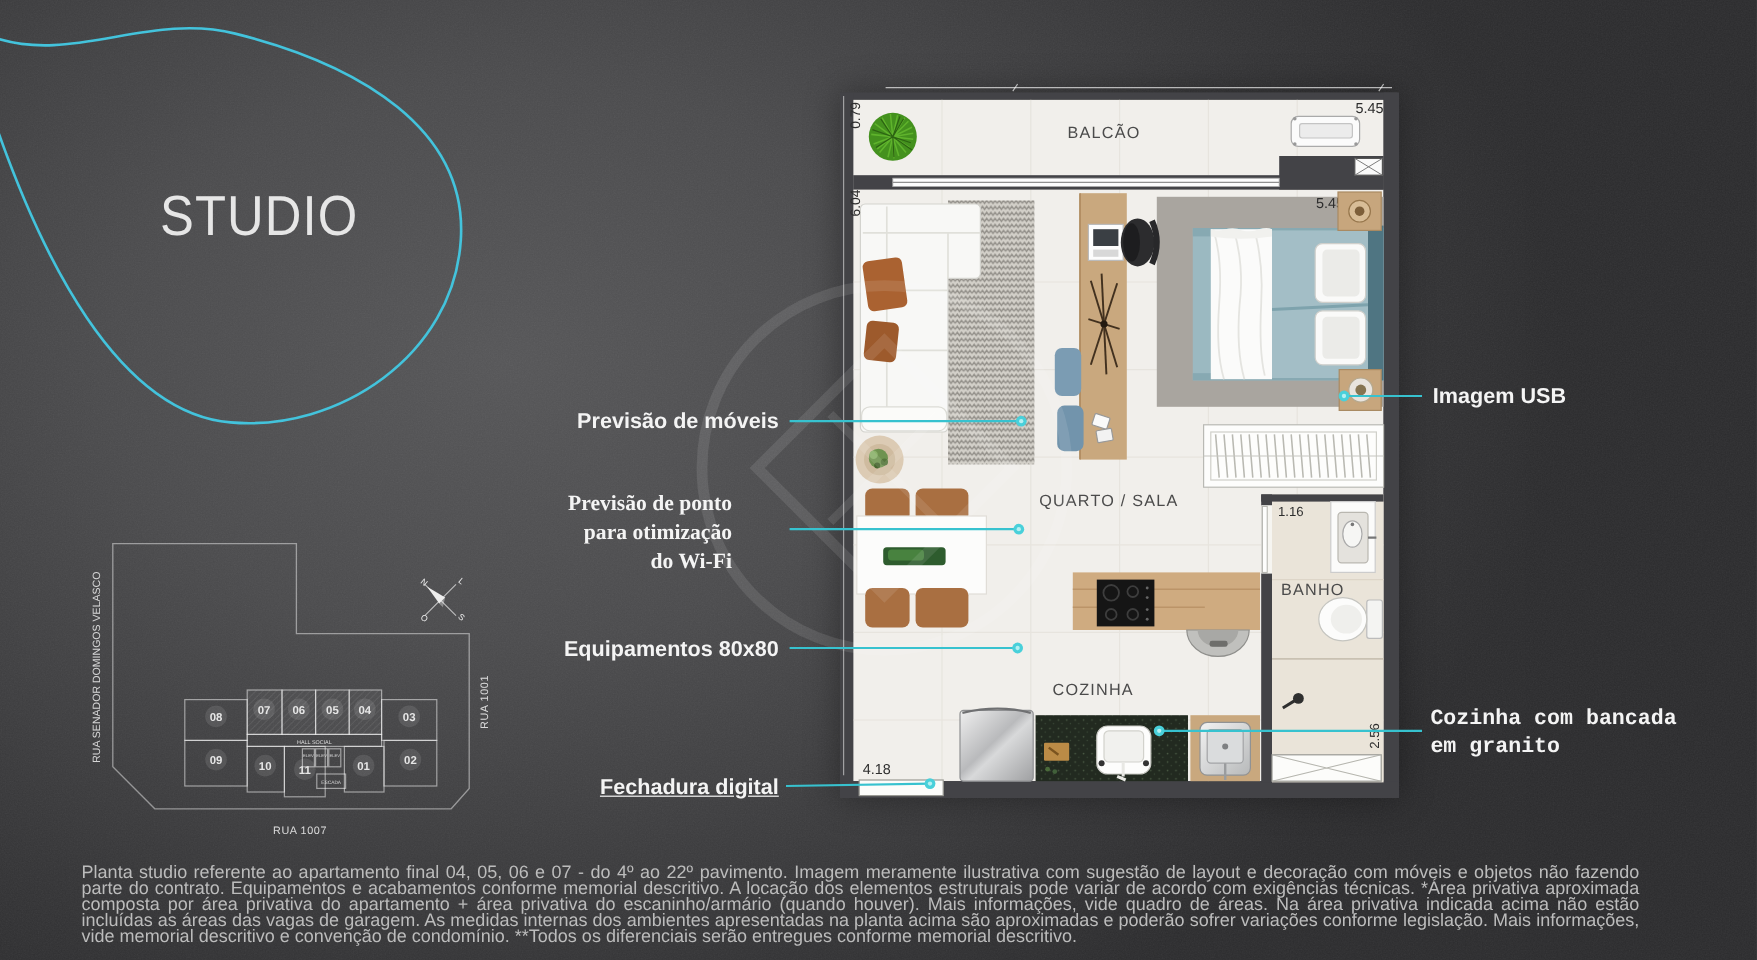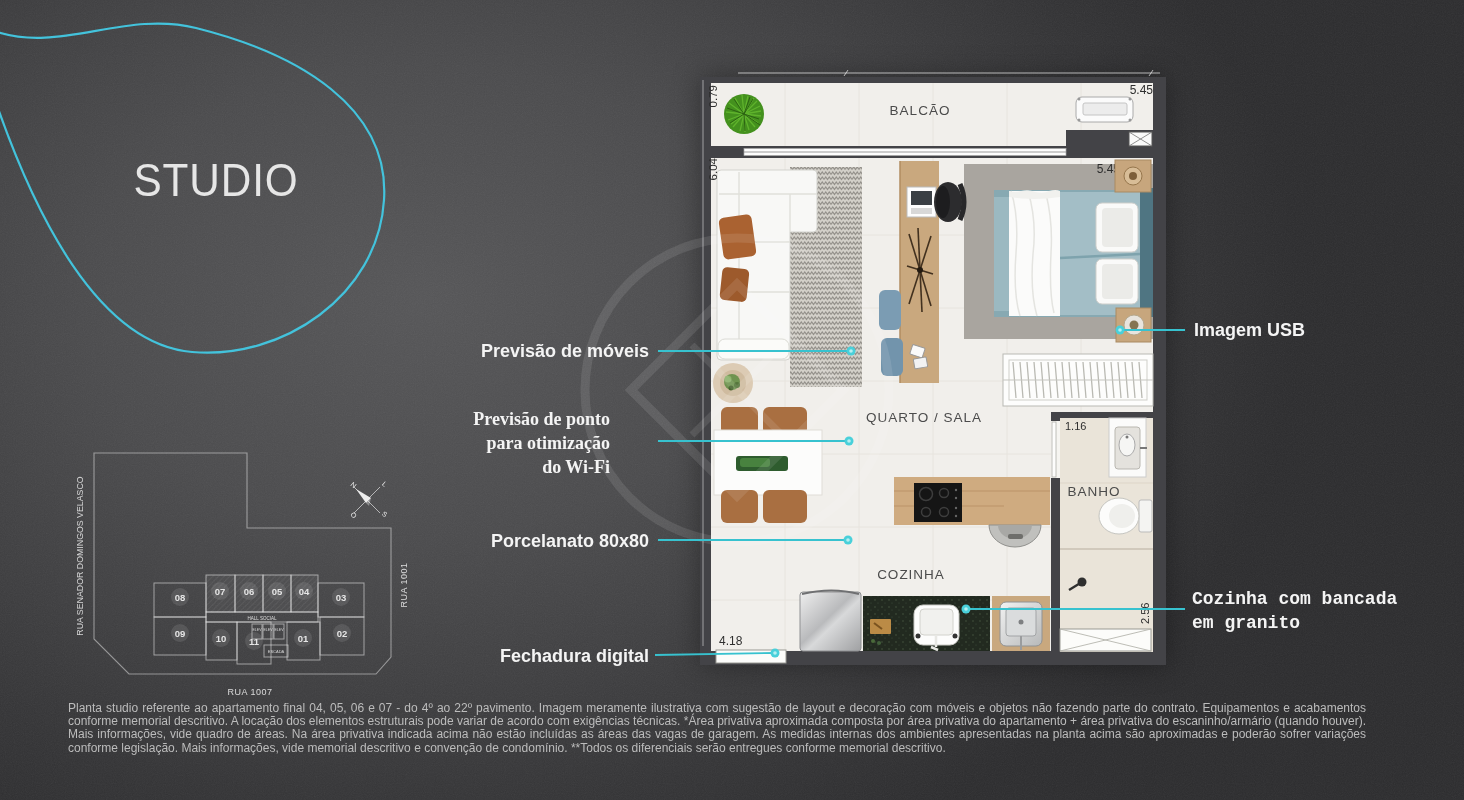--- a/index.html
+++ b/index.html
@@ -7,21 +7,21 @@
     font-family:"Liberation Sans",sans-serif;
     background:#454547;}
   #bg{position:absolute;inset:0;
     background:radial-gradient(ellipse 880px 620px at 420px 300px,#565658 0%,#4b4b4d 38%,#404042 60%,#343436 82%,#2c2c2e 100%);}
   .lbl{position:absolute;color:#f4f4f4;font-weight:bold;font-size:18px;line-height:24px;}
   .lbl.r{text-align:right;}
   #studio{position:absolute;left:116px;top:152px;width:200px;color:#e3e3e3;}
   #studio .t1{font-size:47px;letter-spacing:1px;text-align:center;color:#e6e6e6;transform:scaleX(0.90);transform-origin:50% 50%;}
   #studio .t2{font-size:33px;font-style:italic;letter-spacing:3px;text-align:right;margin-top:-8px;padding-right:12px;color:#dcdcdc;}
   #studio sup{font-size:19px;font-style:normal;}
-  #disc{position:absolute;left:68px;top:702px;width:1298px;font-size:12px;line-height:13.2px;color:#bcbcbc;text-align:justify;}
+  #disc{position:absolute;left:68px;top:721px;width:1298px;font-size:15px;line-height:13.2px;color:#bcbcbc;text-align:justify;}
 </style>
 </head>
 <body>
 
 <div id="bg"></div>
 
 <svg width="1464" height="800" style="position:absolute;left:0;top:0;opacity:.08">
   <filter id="nz">
       <feTurbulence type="fractalNoise" baseFrequency="0.9" numOctaves="2"></feTurbulence>
       <feColorMatrix type="saturate" values="0"></feColorMatrix>
@@ -384,23 +384,23 @@
     <circle cx="775" cy="653" r="1.8"></circle>
     <circle cx="1120" cy="330" r="1.8"></circle>
     <circle cx="966" cy="609" r="1.8"></circle>
   </g>
 </svg>
 
 <div class="lbl r" style="right:815px;top:339px;">Previsão de móveis</div>
 
 <div class="lbl r" style="right:854px;top:407px;font-family:Liberation Serif, serif;">Previsão de ponto<br>para otimização<br>do Wi-Fi</div>
 
-<div class="lbl r" style="right:815px;top:529px;">Porcelanato 80x80</div>
-
-<div class="lbl r" style="right:815px;top:644px;">Fechadura digital</div>
+<div class="lbl r" style="right:815px;top:529px;">Equipamentos 80x80</div>
+
+<div class="lbl r" style="right:815px;top:644px;text-decoration:underline;">Fechadura digital</div>
 
 <div class="lbl" style="left:1194px;top:318px;">Imagem USB</div>
 
 <div class="lbl" style="left:1192px;top:587px;font-family:Liberation Mono, monospace;">Cozinha com bancada<br>em granito</div>
 
 <div id="sitewrap" style="position:absolute;left:55px;top:445px;width:370px;height:260px;">
 <svg width="370" height="260" viewBox="0 0 370 260" font-family="Liberation Sans, sans-serif">
   <defs>
     <pattern id="hatch" width="4" height="4" patternUnits="userSpaceOnUse" patternTransform="rotate(45)">
       <rect width="4" height="4" fill="rgba(255,255,255,0.04)"></rect>

